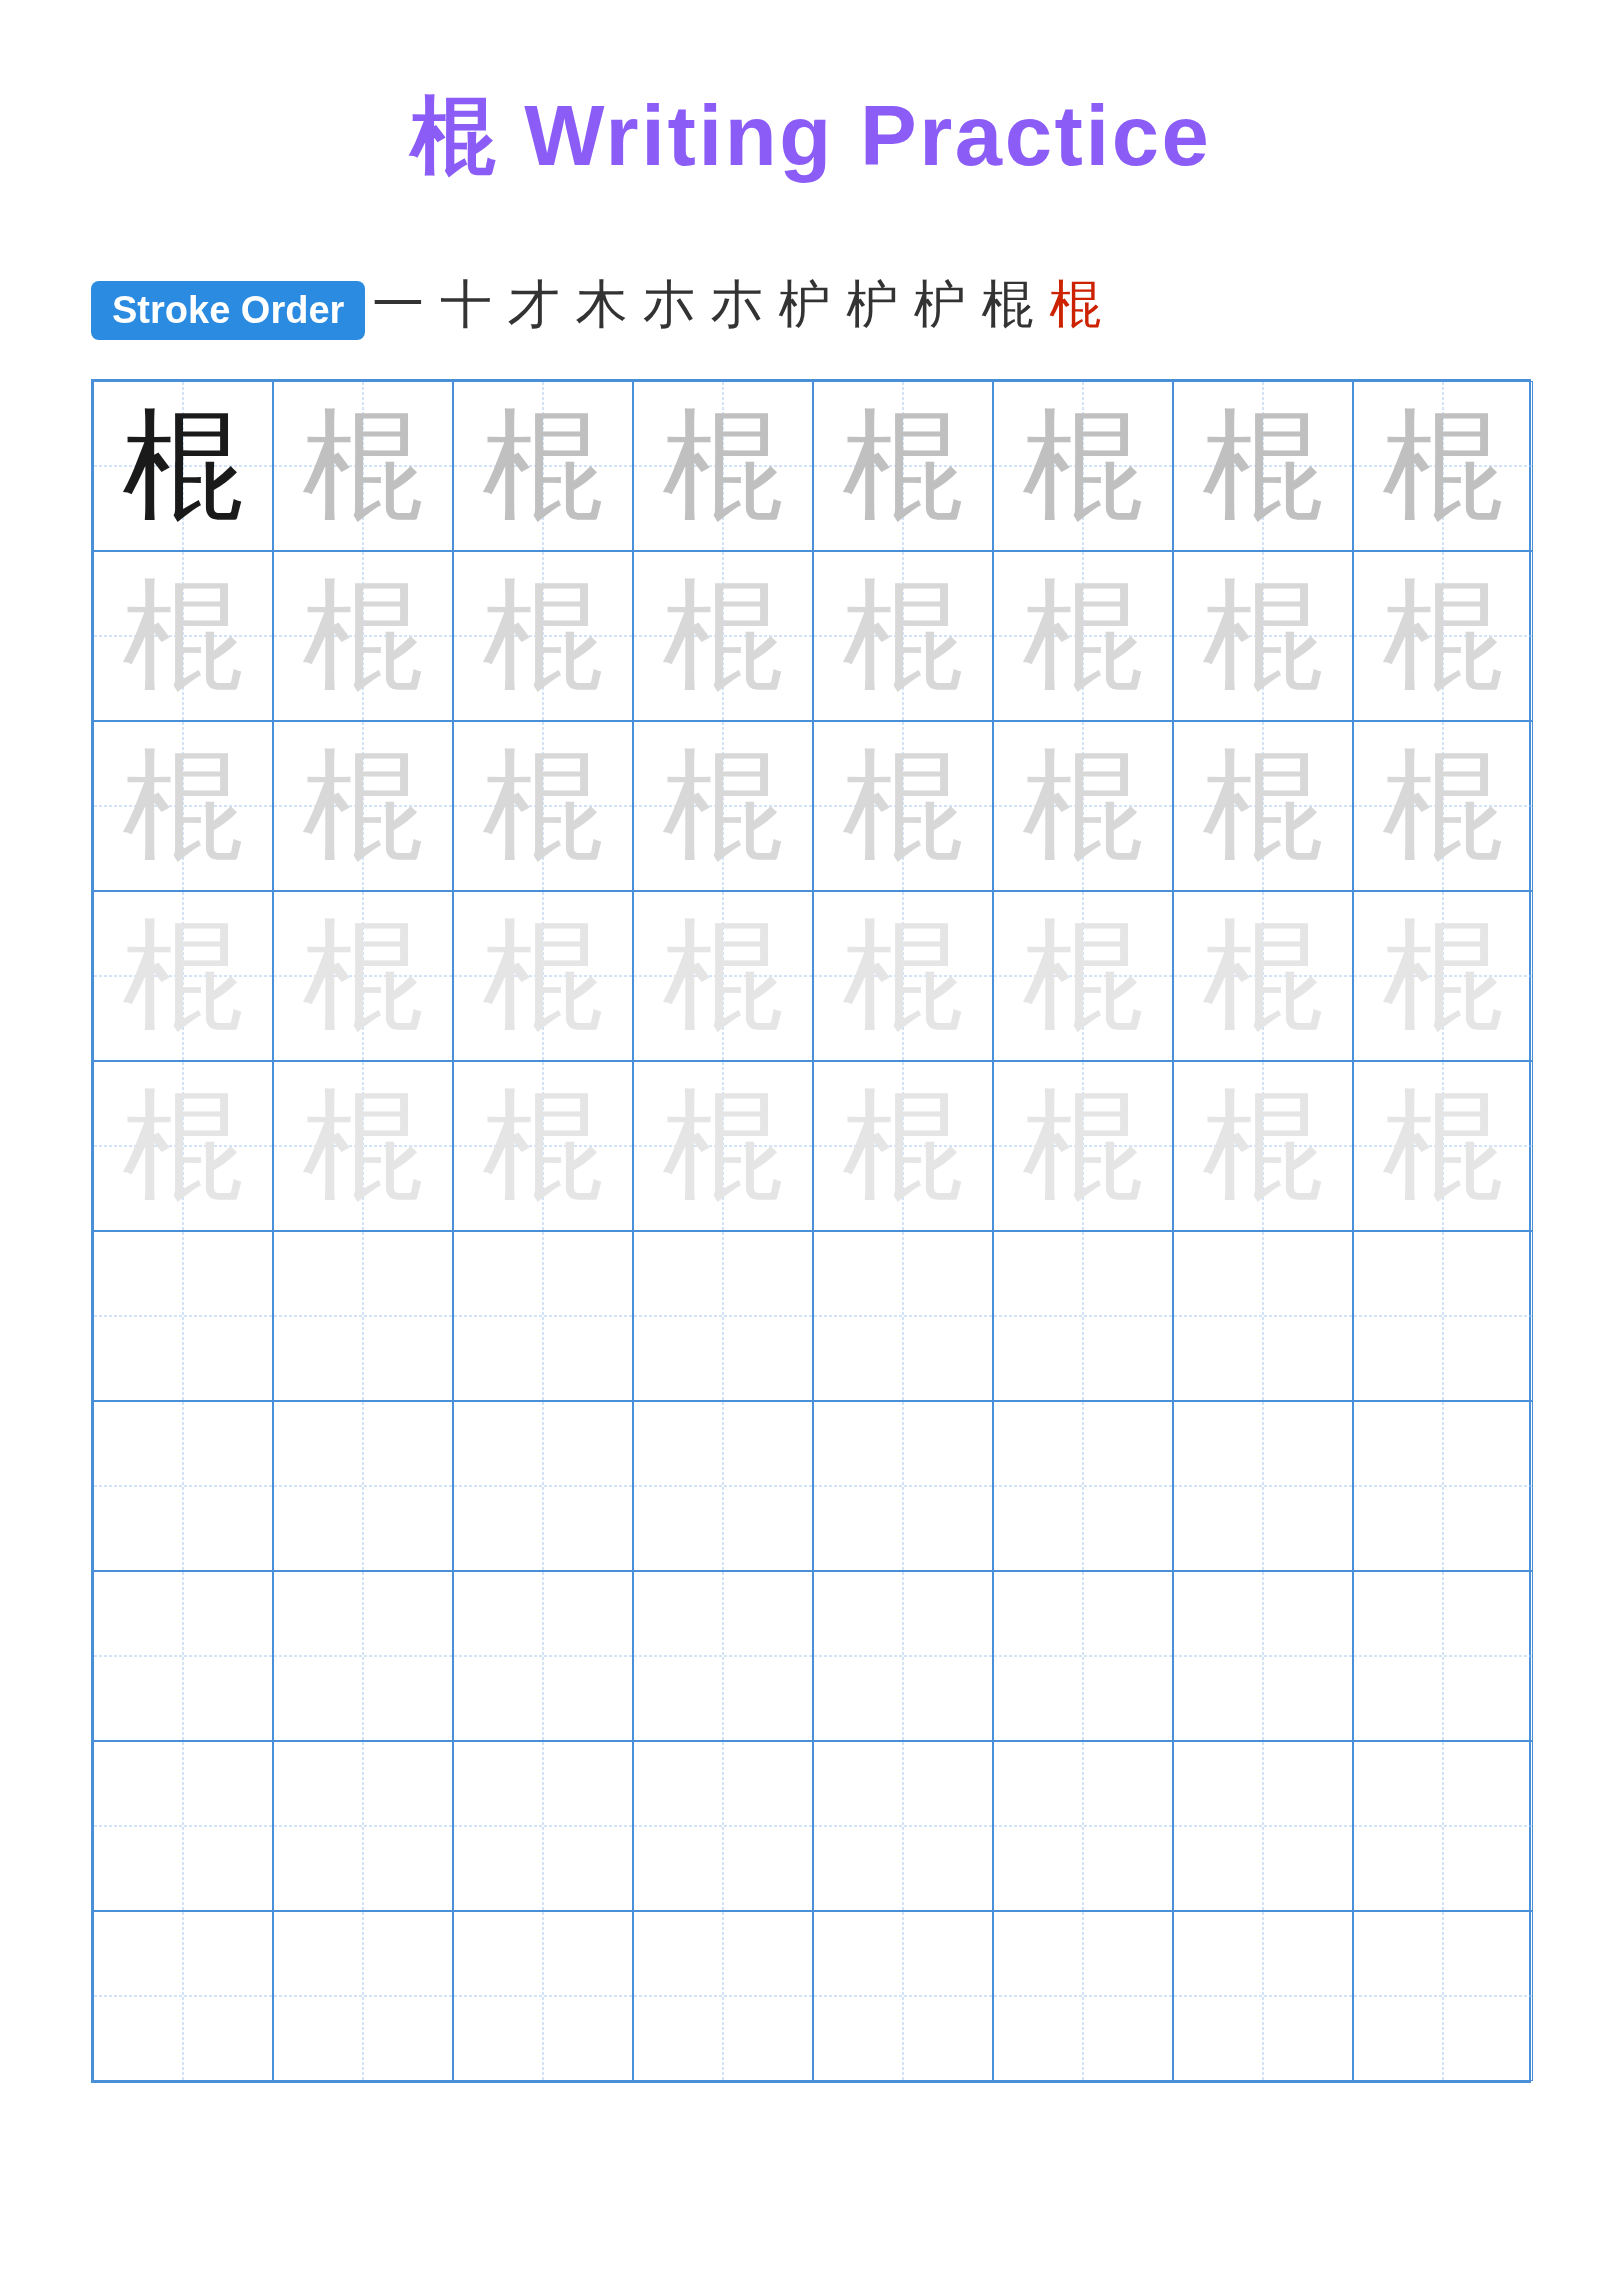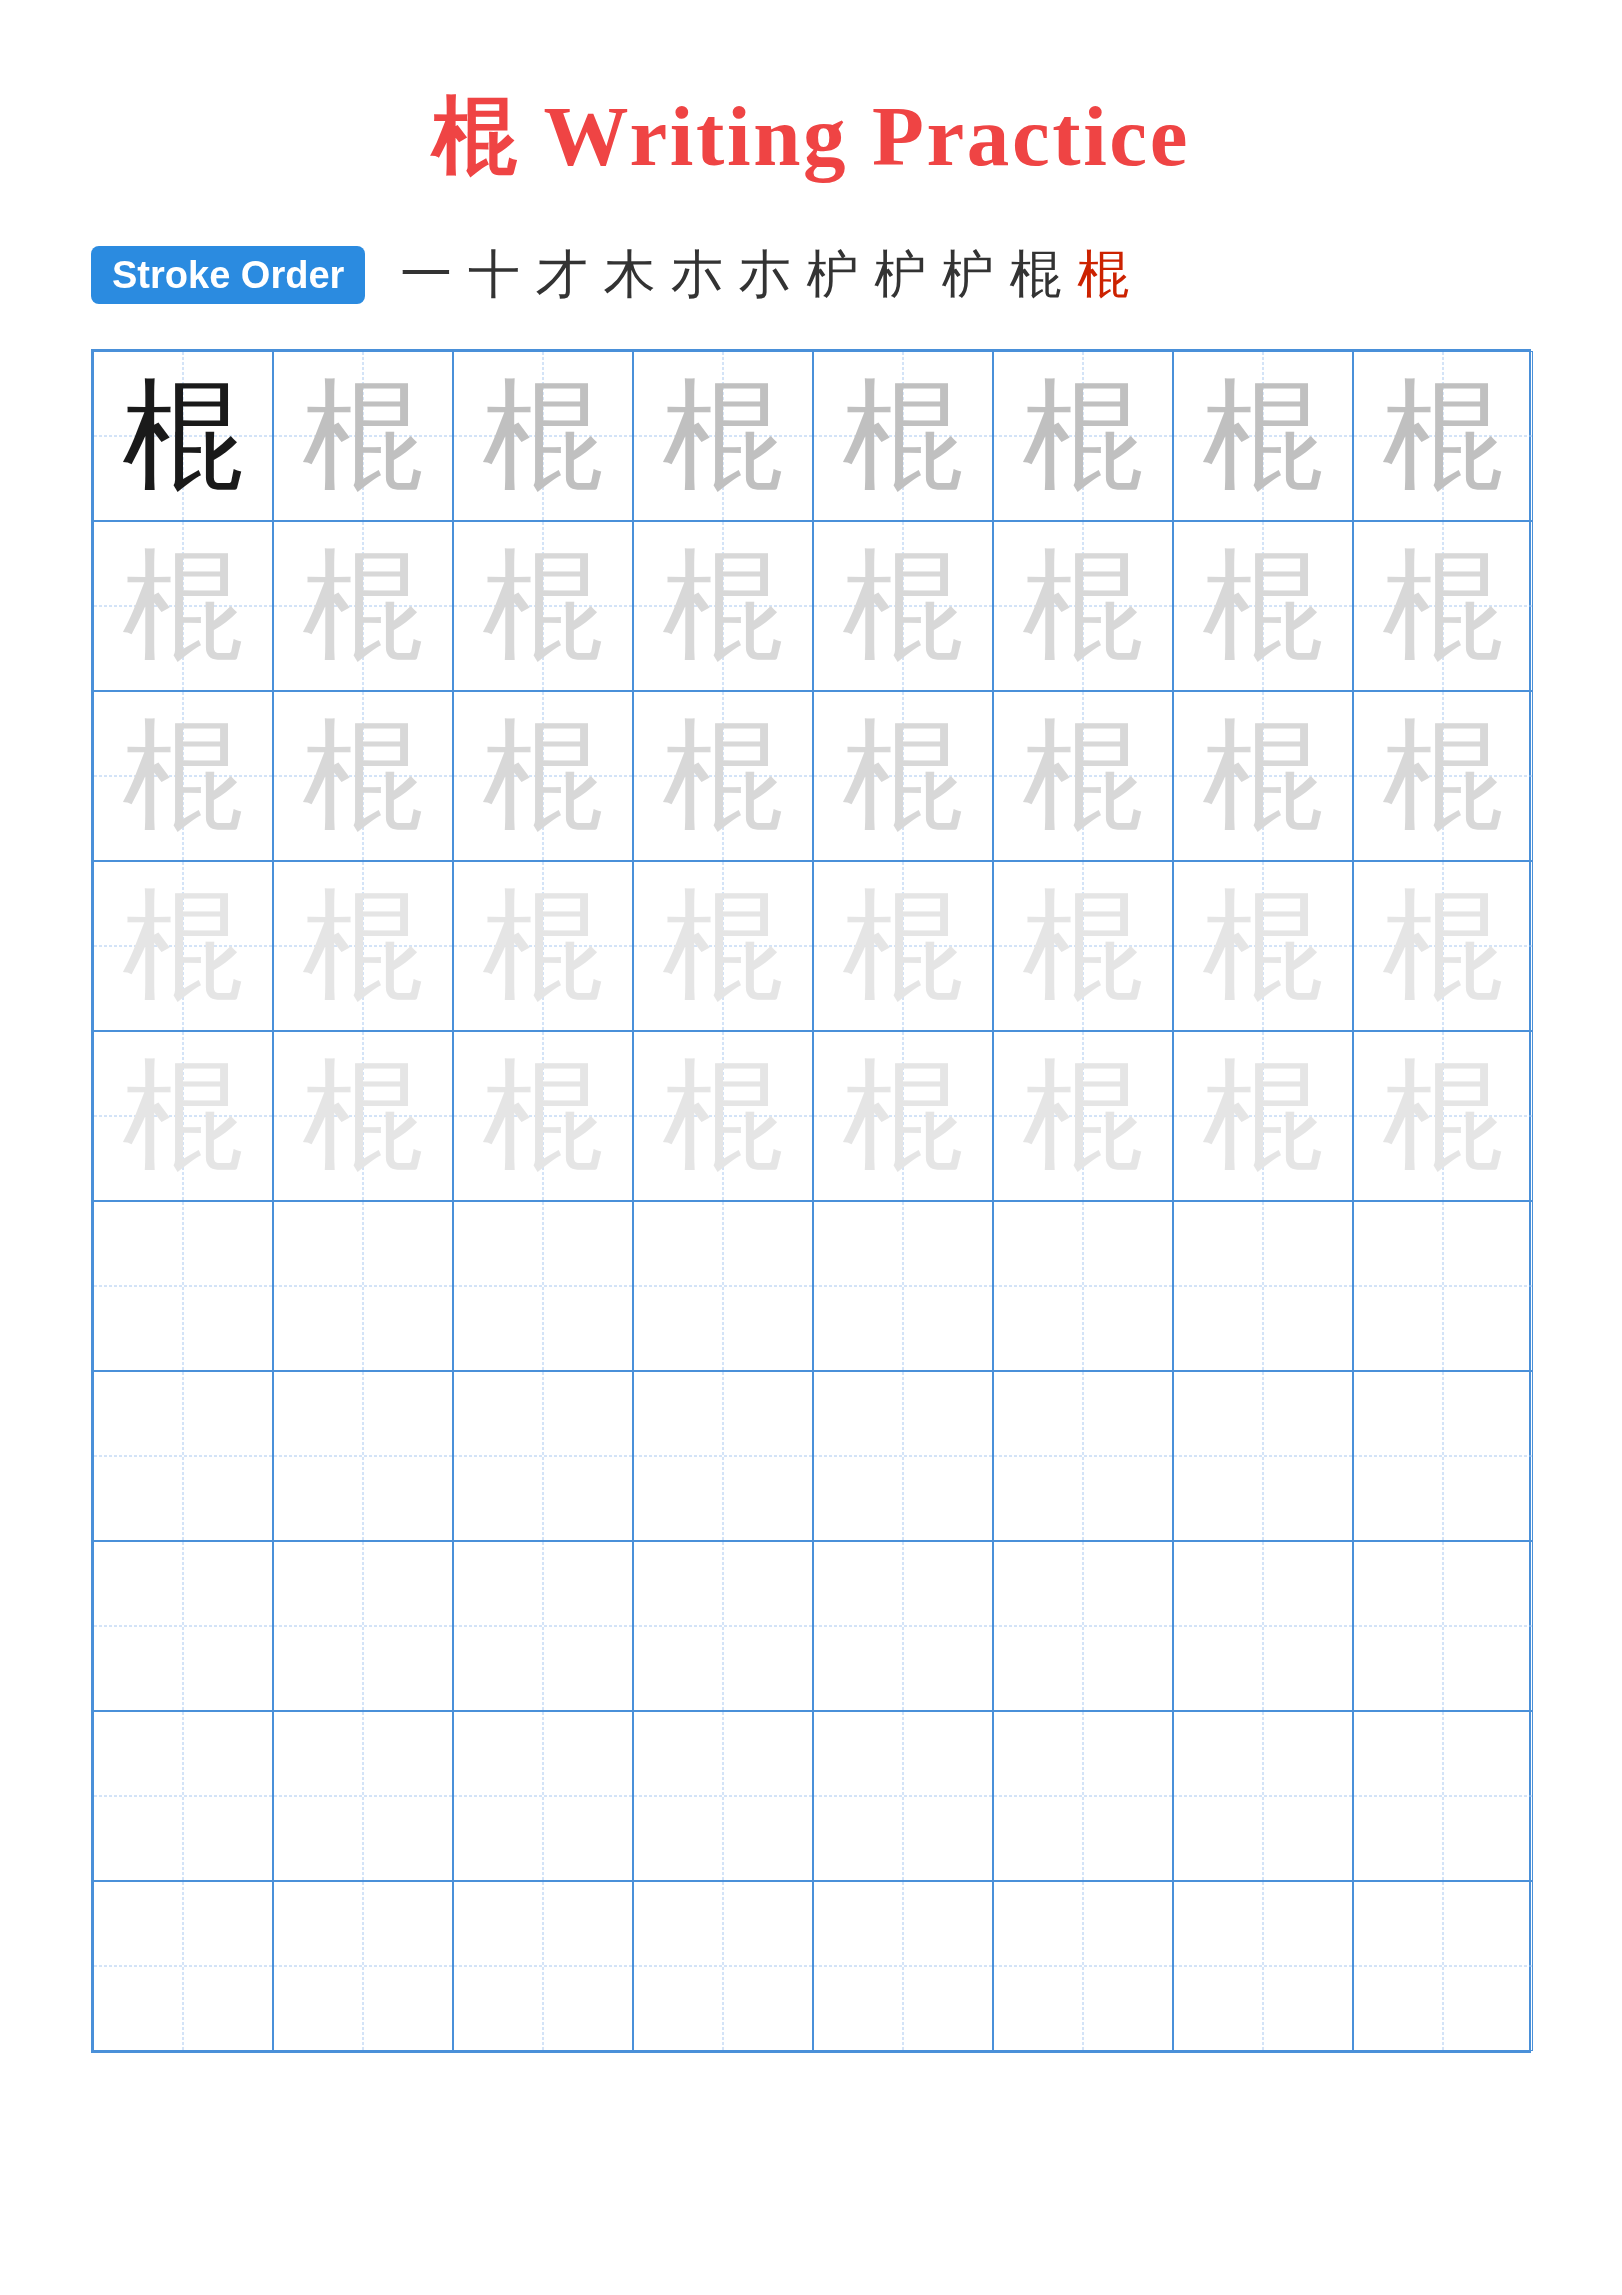--- a/index.html
+++ b/index.html
@@ -19,31 +19,31 @@
       background: #fff;
       position: relative;
       display: flex;
       flex-direction: column;
       align-items: center;
     }
 
     .title {
       margin-top: 79px;
       font-size: 85px;
-      color: #ef4444;
+      color: #8b5cf6;
       font-weight: bold;
-      font-family: Liberation Serif, serif;
+      font-family: Liberation Sans, sans-serif;
       letter-spacing: 2.6px;
     }
 
     .stroke-order-row {
-      margin-top: 46px;
-      display: flex;
-      align-items: center;
-      gap: 35px;
+      margin-top: 76px;
+      display: flex;
+      align-items: flex-end;
+      gap: 7px;
       width: 1440px;
     }
 
     .stroke-order-badge {
       background: #2b8be0;
       color: #fff;
       font-size: 38px;
       font-family: Arial, sans-serif;
       font-weight: bold;
       padding: 7.9px 21px;

